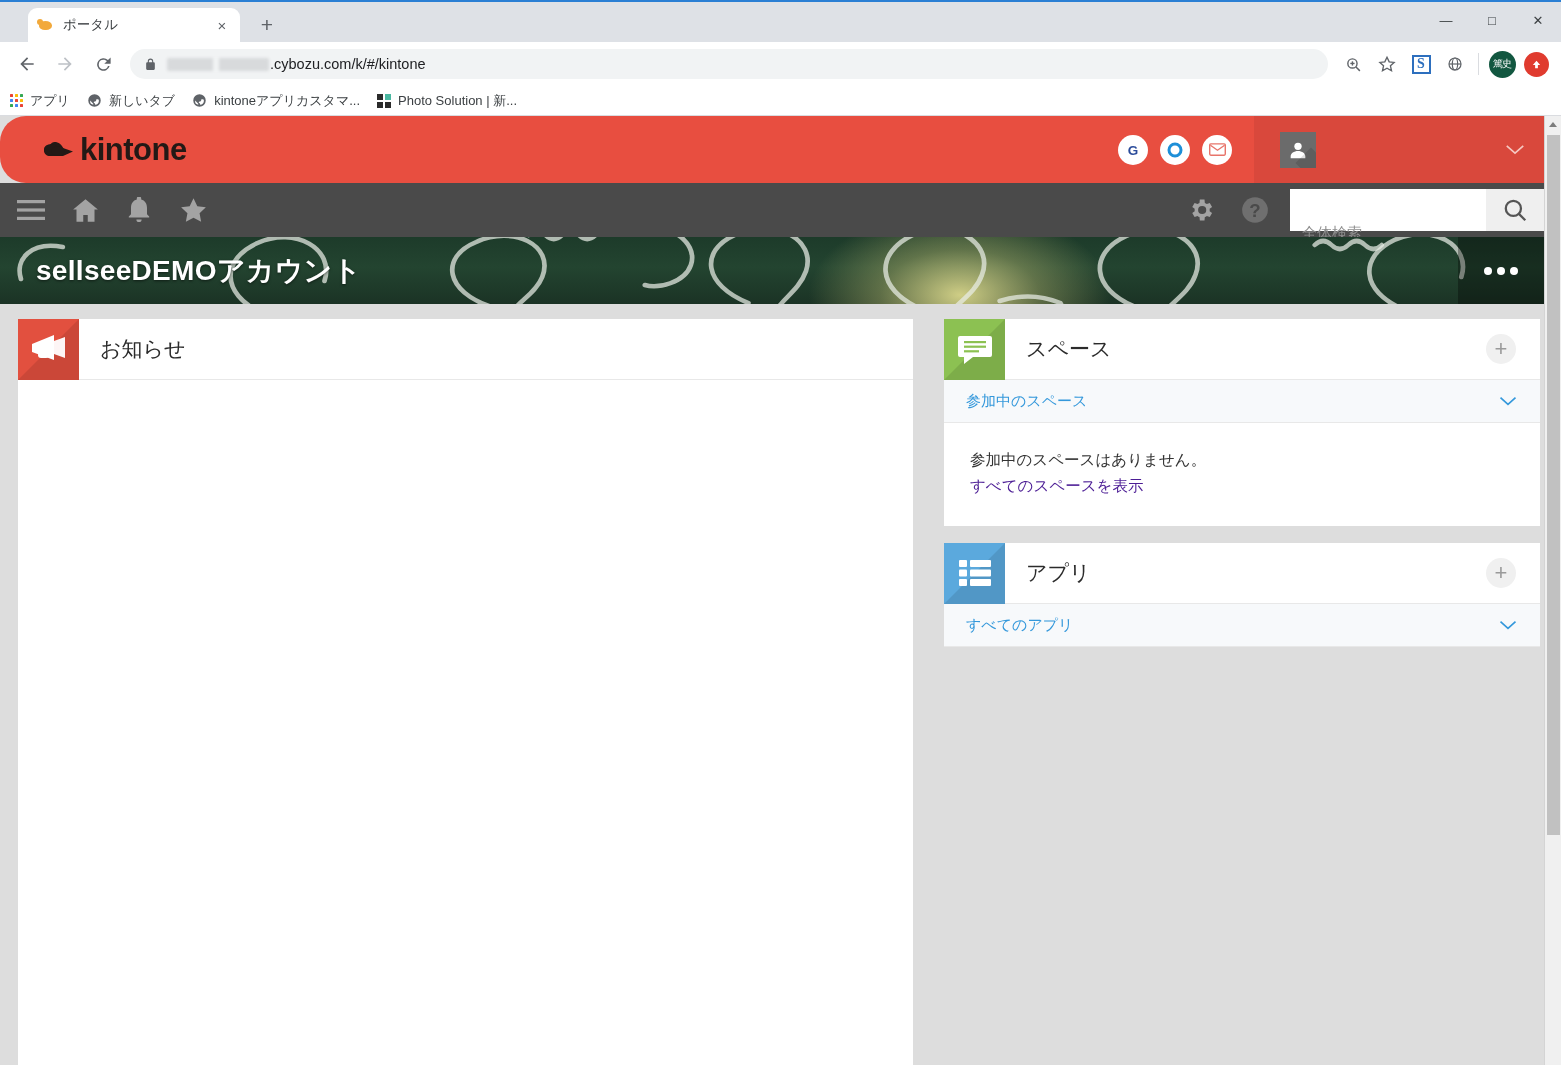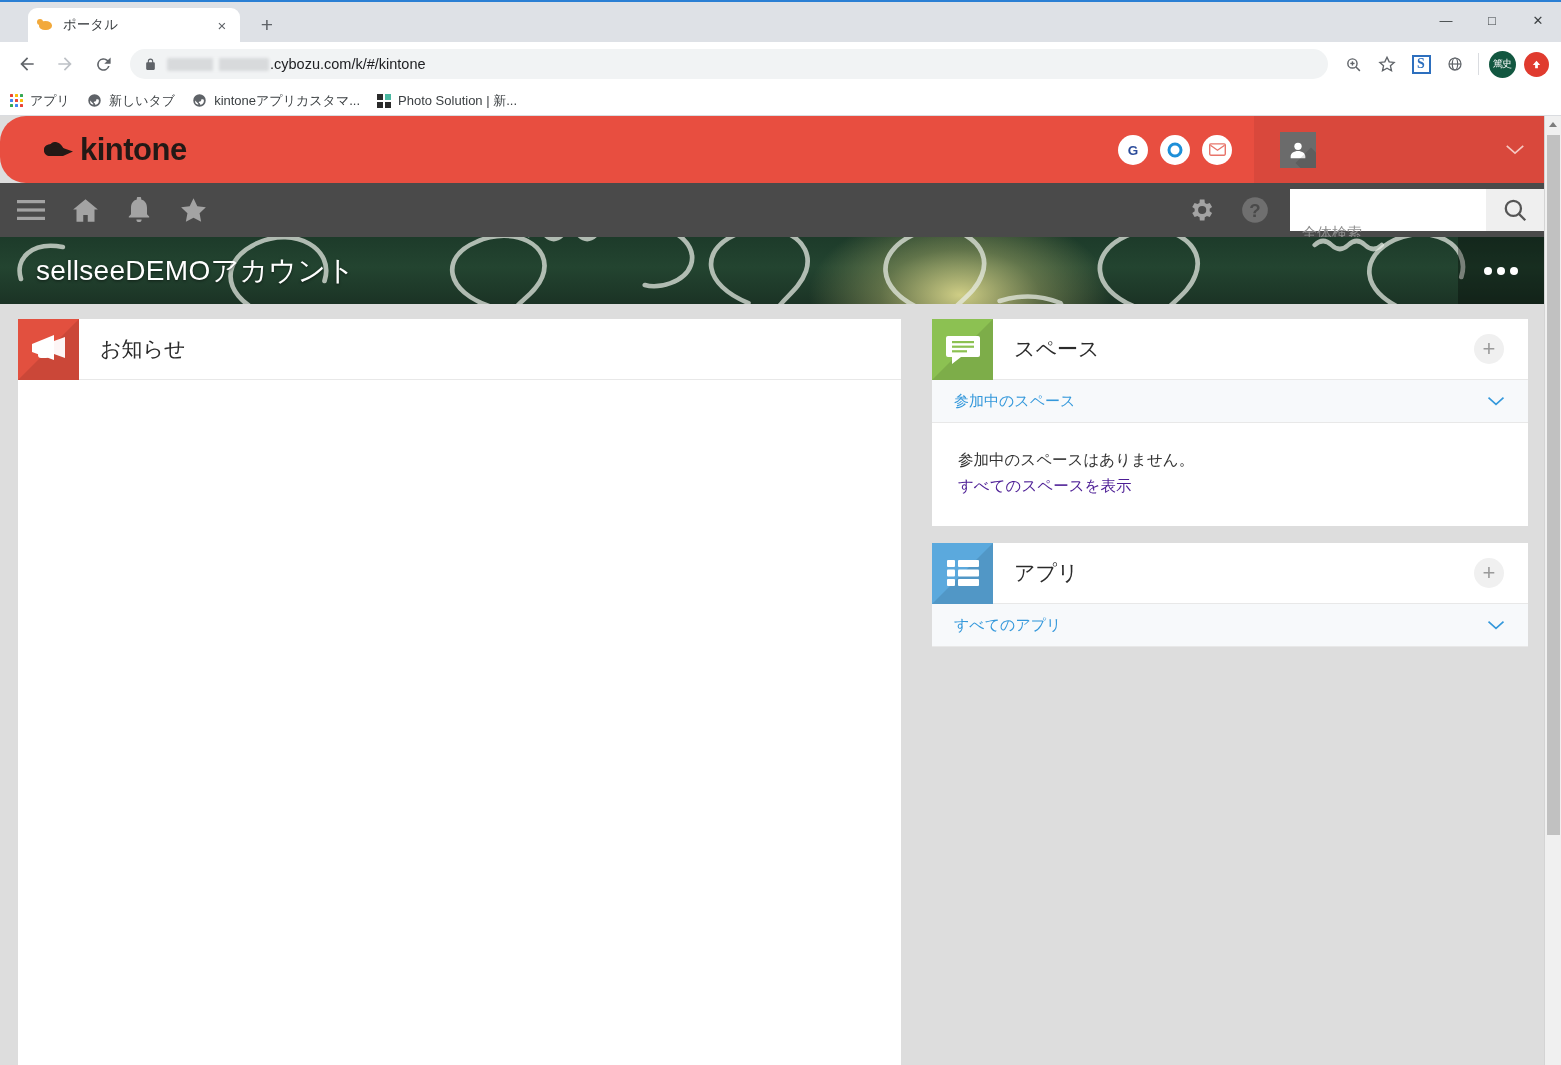--- a/index.html
+++ b/index.html
@@ -250,36 +250,36 @@
     display: flex; align-items: center;
     flex: 0 0 67px;
     background:
       radial-gradient(ellipse 210px 120px at 960px 58px, rgba(238,232,150,0.85) 0%, rgba(200,198,120,0.38) 38%, rgba(26,58,38,0) 72%),
       linear-gradient(180deg,#1d3b2a 0%, #234430 45%, #1b3325 100%);
   }
   .k-banner svg.bulbs { position: absolute; inset: 0; width: 100%; height: 100%; }
   .k-banner-title {
     position: relative; z-index: 2;
     margin-left: 36px;
-    color: #ffffff; font-size: 28px; font-weight: normal;
+    color: #ffffff; font-size: 28px; font-weight: bold;
     text-shadow: 0 1px 3px rgba(0,0,0,0.55);
     letter-spacing: 0.3px;
   }
   .k-banner-menu {
     position: absolute; right: 0; top: 0; bottom: 0; z-index: 3;
     width: 86px; background: rgba(0,0,0,0.32);
     display: flex; align-items: center; justify-content: center;
     cursor: pointer; gap: 5px;
   }
   .k-banner-menu i { width: 8px; height: 8px; border-radius: 50%; background: #fff; display:block; }
 
   
   .k-main {
     flex: 1; display: flex; gap: 31px;
-    padding: 15px 16px 0 18px;
+    padding: 15px 4px 0 18px;
     min-height: 0; overflow: hidden;
   }
   .col-left { flex: 1 1 auto; min-width: 0; display: flex; flex-direction: column; }
   .col-right { flex: 0 0 596px; display: flex; flex-direction: column; gap: 17px; }
 
   .portlet { background: #ffffff; display: flex; flex-direction: column; }
   .portlet-head {
     height: 61px; display: flex; align-items: center;
     border-bottom: 1px solid #e8e8e8;
     flex: 0 0 61px;

